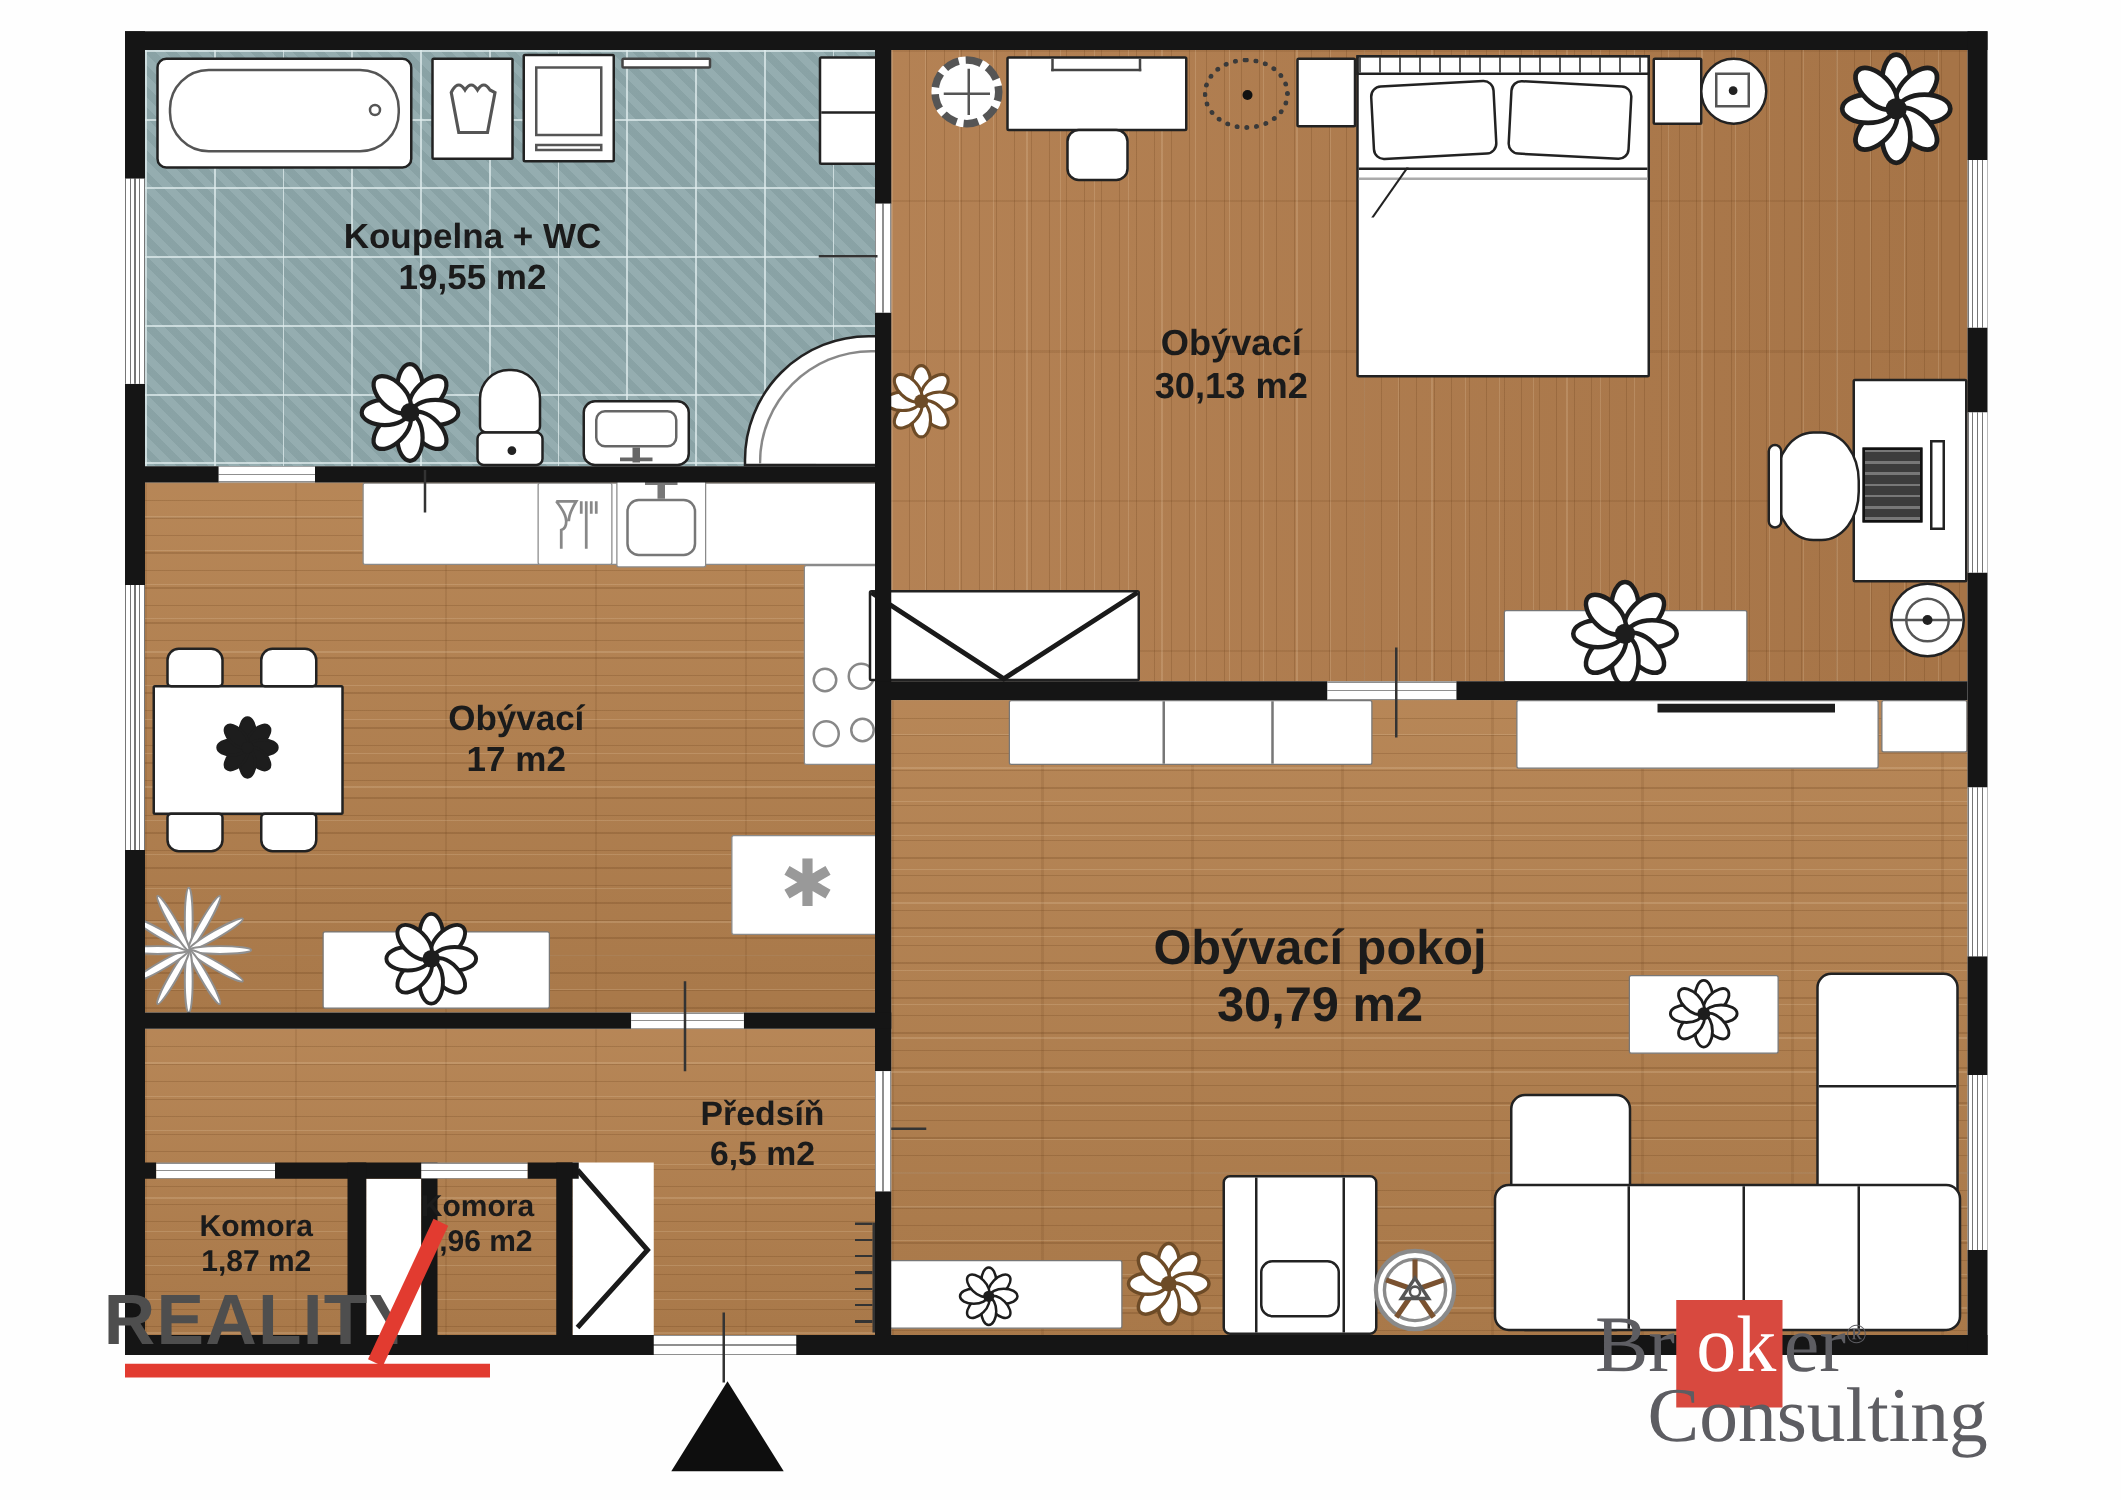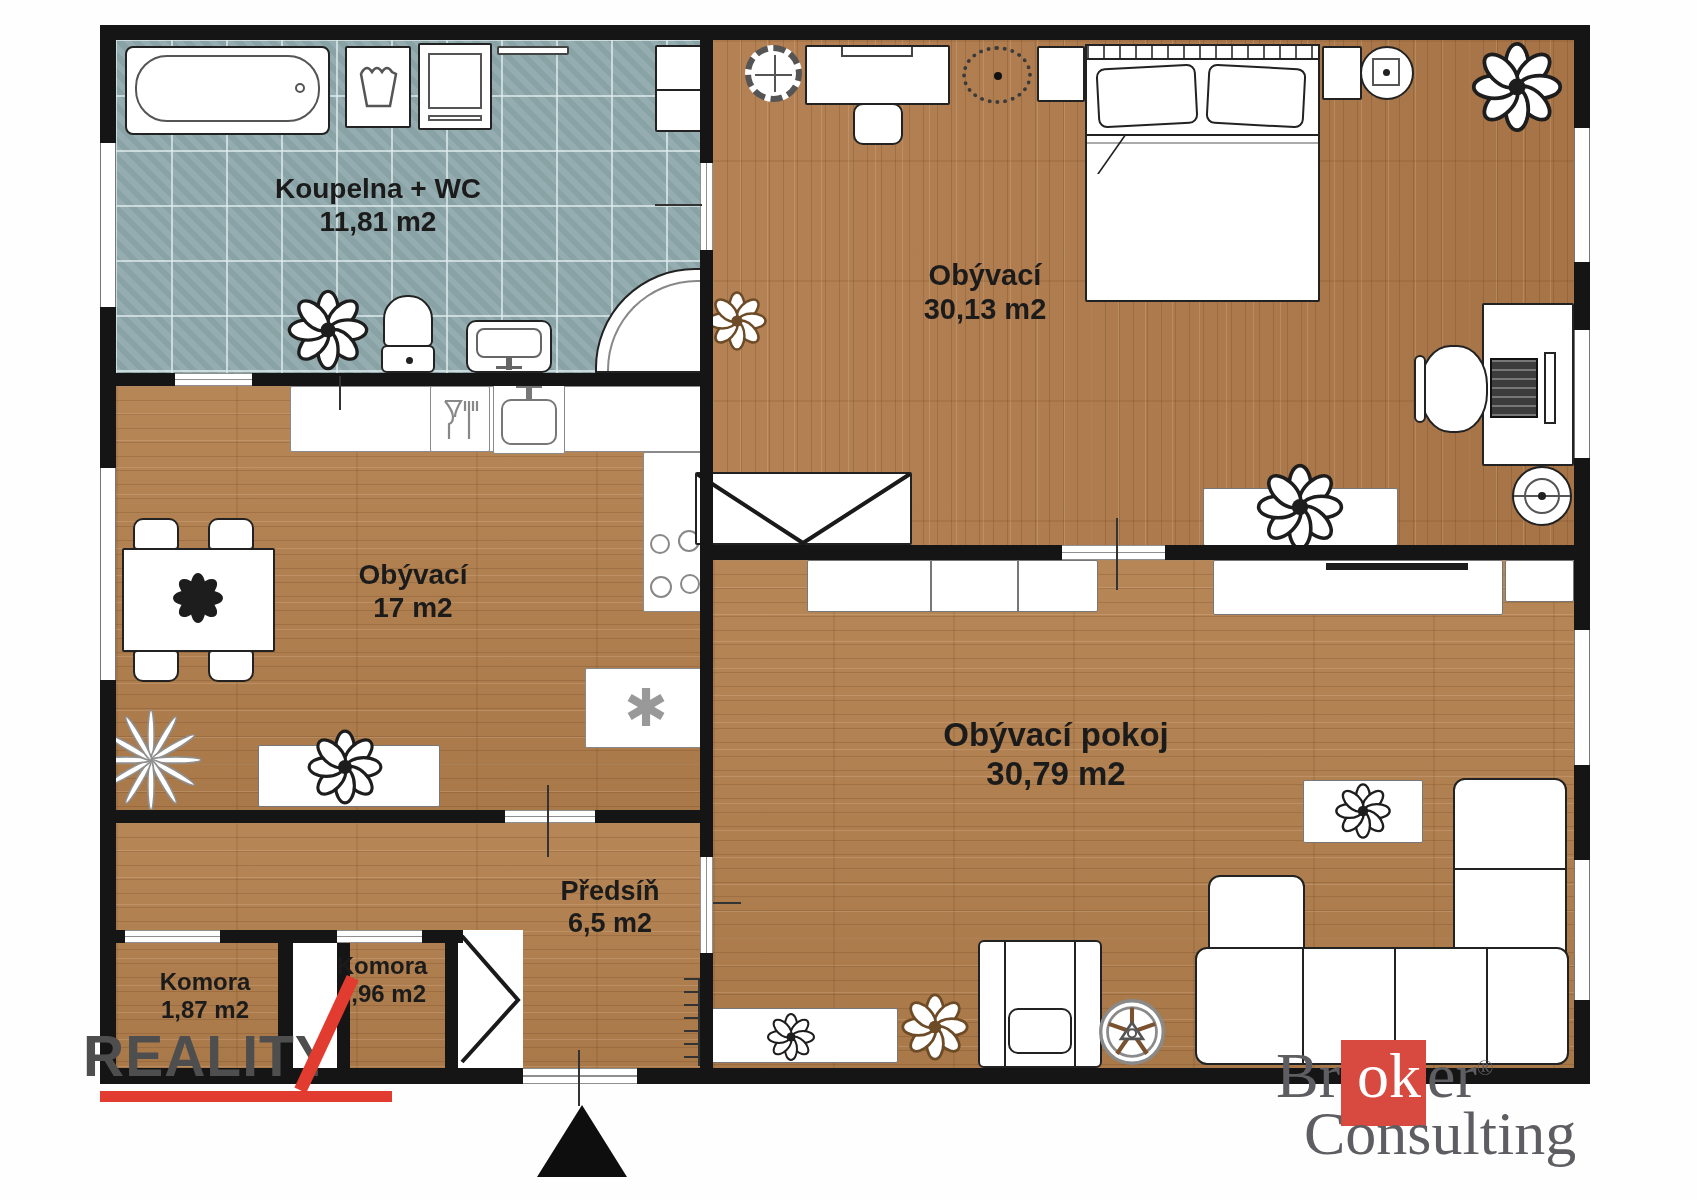--- a/index.html
+++ b/index.html
@@ -42,21 +42,21 @@
     color:#1b1b1b;font-weight:700;line-height:1.18;white-space:nowrap;}
   
   .wm{position:absolute;z-index:6;}
   .rs-word{font-weight:700;color:#4e4e4e;font-size:57px;letter-spacing:1px;line-height:1;}
   .rs-red{color:#e23b30;}
   .rs-line{position:absolute;background:#e23b30;}
   .bc{font-family:"Liberation Serif",serif;color:#5d5d62;}
   .bc-l1{font-size:64px;line-height:1;}
   .bc-ok{display:inline-block;background:#d8493f;color:#fff;padding:4px 5px 18px 16px;margin:0 1px;}
   .bc-reg{font-size:22px;vertical-align:super;}
-  .bc-l2{font-size:62px;line-height:1;margin-top:-24px;margin-left:28px;}
+  .bc-l2{font-size:62px;line-height:1;margin-top:-24px;margin-left:42px;}
   .north{position:absolute;z-index:5;width:0;height:0;border-left:45px solid transparent;
     border-right:45px solid transparent;border-bottom:72px solid #0e0e0e;}
 </style>
 </head>
 <body>
 
 <div id="stage">
 
   <svg width="0" height="0" style="position:absolute">
     <defs>
@@ -325,31 +325,31 @@
   <div class="sill-h" style="left:523px;top:1068px;width:114px;height:16px"></div>
 
   <div class="tick" style="left:655px;top:204px;width:47px;height:2px"></div>
   <div class="tick" style="left:1116px;top:518px;width:2px;height:72px"></div>
   <div class="tick" style="left:339px;top:376px;width:2px;height:34px"></div>
   <div class="tick" style="left:713px;top:902px;width:28px;height:2px"></div>
   <div class="tick" style="left:547px;top:785px;width:2px;height:72px"></div>
 
   <div class="room-label" style="left:378px;top:172px;font-size:28px">
     <span>Koupelna + WC</span><br>
-    <span>11,81 m2</span>
+    <span>19,55 m2</span>
   </div>
   <div class="room-label" style="left:985px;top:258px;font-size:29px">
     <span>Obývací</span><br>
     <span>30,13 m2</span>
   </div>
   <div class="room-label" style="left:413px;top:558px;font-size:28px">
     <span>Obývací</span><br>
     <span>17 m2</span>
   </div>
-  <div class="room-label" style="left:1056px;top:716px;font-size:33px">
+  <div class="room-label" style="left:1056px;top:736px;font-size:39px">
     <span>Obývací pokoj</span><br>
     <span>30,79 m2</span>
   </div>
   <div class="room-label" style="left:610px;top:876px;font-size:27px">
     <span>Předsíň</span><br>
     <span>6,5 m2</span>
   </div>
   <div class="room-label" style="left:205px;top:968px;font-size:24px">
     <span>Komora</span><br>
     <span>1,87 m2</span>

